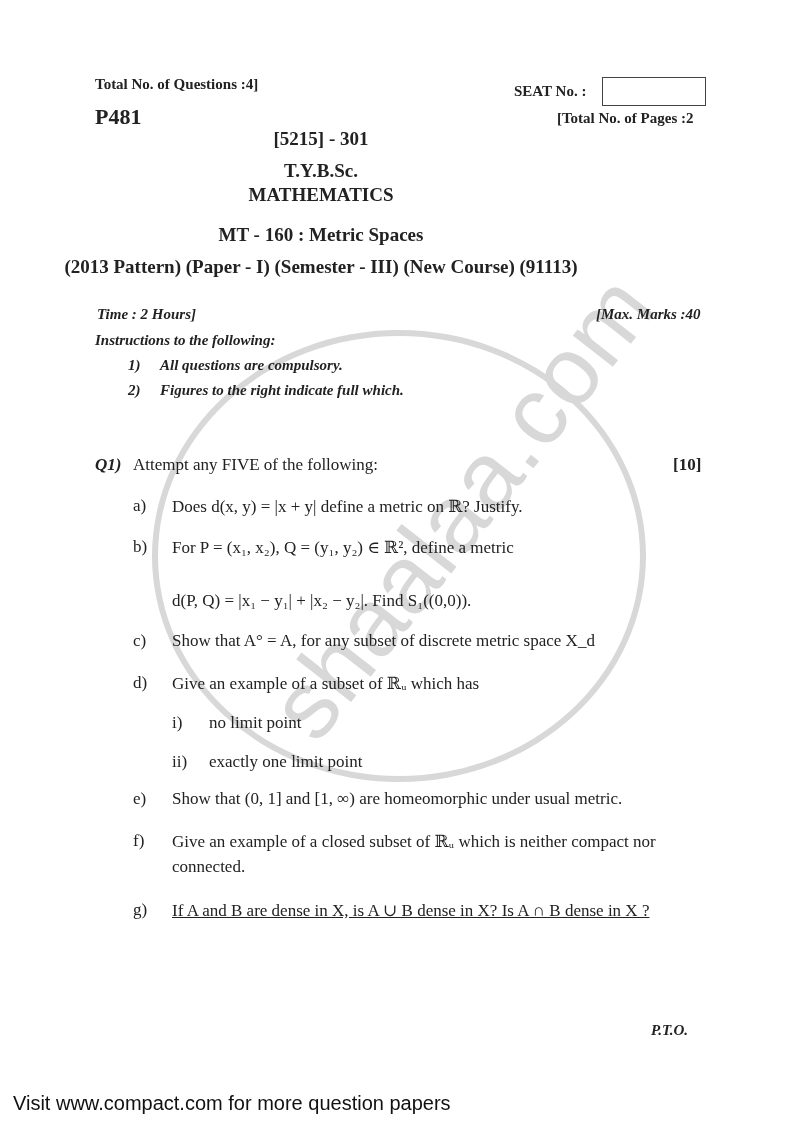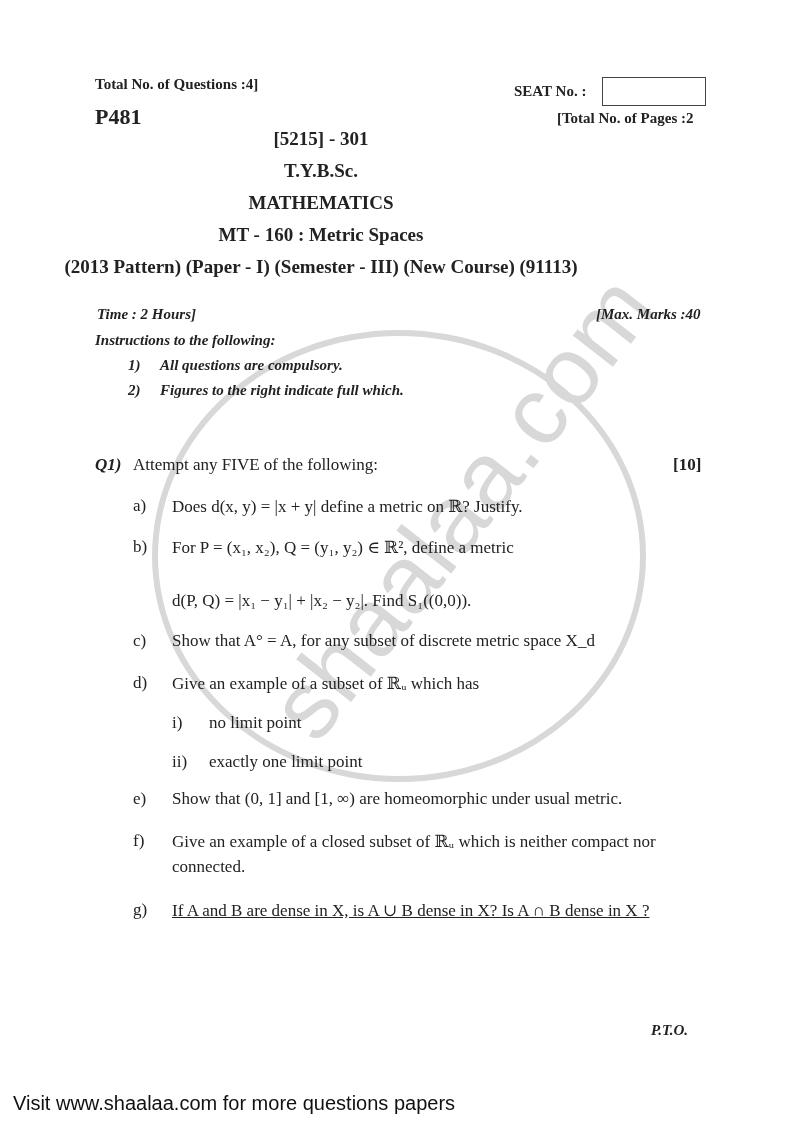--- a/index.html
+++ b/index.html
@@ -48,21 +48,21 @@
 <div class="content">
 
   <div class="abs hdr-small bold" style="left:95px; top:76px;">Total No. of Questions :4]</div>
   <div class="abs hdr-small bold" style="left:514px; top:83px;">SEAT No. :</div>
   <div class="abs seat-box" style="left:602px; top:77px;"></div>
   <div class="abs paper-code bold" style="left:95px; top:104px;">P481</div>
   <div class="abs hdr-small bold" style="left:557px; top:110px;">[Total No. of Pages :2</div>
 
   <div class="abs center title-line bold" style="top:128px;">[5215] - 301</div>
   <div class="abs center title-line bold" style="top:160px;">T.Y.B.Sc.</div>
-  <div class="abs center title-line bold" style="top:192px;text-align:center;">MATHEMATICS</div>
+  <div class="abs center title-line bold" style="top:184px;text-align:center;">MATHEMATICS</div>
   <div class="abs center title-line bold" style="top:224px;">MT - 160 : Metric Spaces</div>
   <div class="abs center title-line bold" style="top:256px;">(2013 Pattern) (Paper - I) (Semester - III) (New Course) (91113)</div>
 
   <div class="abs instr bold ital" style="left:97px; top:306px;">Time : 2 Hours]</div>
   <div class="abs instr bold ital" style="left:596px; top:306px;">[Max. Marks :40</div>
   <div class="abs instr bold ital" style="left:95px; top:332px;">Instructions to the following:</div>
   <div class="abs instr bold ital" style="left:128px; top:357px;">1)</div>
   <div class="abs instr bold ital" style="left:160px; top:357px;">All questions are compulsory.</div>
   <div class="abs instr bold ital" style="left:128px; top:382px;">2)</div>
   <div class="abs instr bold ital" style="left:160px; top:382px;">Figures to the right indicate full which.</div>
@@ -93,14 +93,14 @@
 
   <div class="abs label" style="left:133px; top:831px;">f)</div>
   <div class="abs q-text" style="left:172px; top:831px;">Give an example of a closed subset of ℝᵤ which is neither compact nor</div>
   <div class="abs q-text" style="left:172px; top:857px;">connected.</div>
 
   <div class="abs label" style="left:133px; top:900px;">g)</div>
   <div class="abs q-text" style="left:172px; top:900px;text-decoration:underline;">If A and B are dense in X, is A ∪ B dense in X? Is A ∩ B dense in X ?</div>
 
   <div class="abs instr bold ital" style="left:651px; top:1022px;">P.T.O.</div>
 
-  <div class="abs footer" style="left:13px; top:1092px;">Visit www.shaalaa.com for more questions papers</div>
+  <div class="abs footer" style="left:13px; top:1092px;">Visit www.compact.com for more question papers</div>
 </div>
 
 </body></html>

